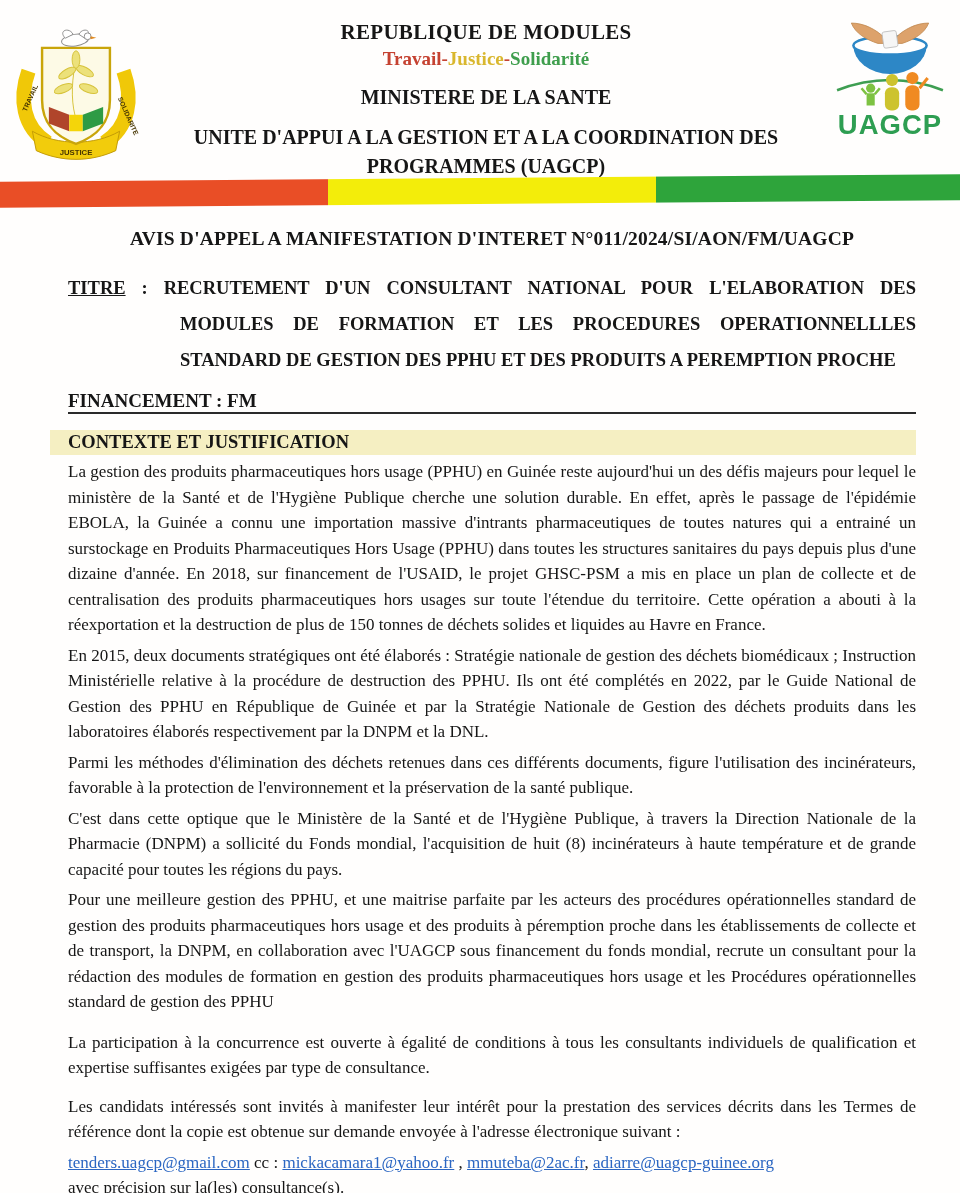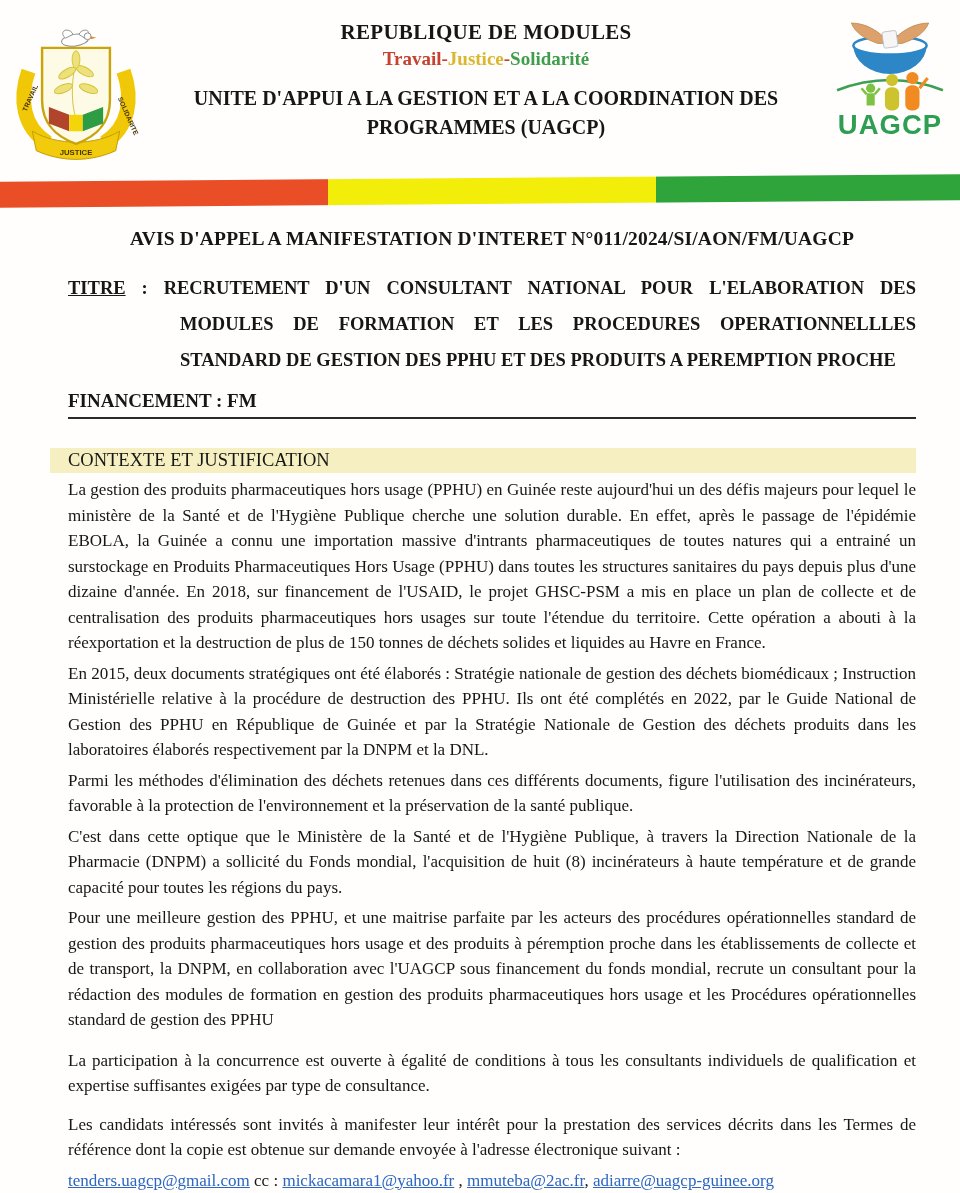--- a/index.html
+++ b/index.html
@@ -33,23 +33,23 @@
       #f3ed0a 34.5%, #f3ed0a 68%,
       #2ea43b 68%, #2ea43b 100%);
   }
 
   
   .content { padding: 24px 44px 0 68px; }
   .avis-title { text-align: center; font-size: 19.5px; font-weight: bold; margin: 0 0 20px 0; letter-spacing: .2px; }
   .titre { font-size: 18.5px; font-weight: bold; text-align: justify; line-height: 36px;
            padding-left: 112px; text-indent: -112px; margin: 0 0 12px 0; }
   .titre-label { text-decoration: underline; }
-  .financement { font-size: 19px; font-weight: bold; margin: 0; padding-bottom: 5px;
+  .financement { font-size: 19px; font-weight: bold; margin: 0; 
                  border-bottom: 2px solid #2a2a2a; }
-  .context-heading { font-size: 18.5px; font-weight: normal; margin: 29px 0 4px 0;
+  .context-heading { font-size: 18.5px; font-weight: bold; margin: 16px 0 4px 0;
                      background: #f5efc2; padding: 2px 4px 2px 6px; margin-left: -18px; padding-left: 18px; }
   .body-para { font-size: 17px; line-height: 25.5px; text-align: justify; margin: 0 0 5px 0; }
   #context-paragraphs .body-para:nth-child(6) { margin-top: 15px; }
   .closing-intro { margin-top: 13px; }
   .email-line { margin-bottom: 0; }
   .email-link { color: #2b66c2; text-decoration: underline; }
   .precision .underline { text-decoration: underline; }
 
   
   svg text { font-family: "Liberation Sans", sans-serif; }
@@ -96,20 +96,21 @@
         <text x="65" y="142" font-size="8" font-weight="bold" fill="#473500" text-anchor="middle">JUSTICE</text>
         <text x="108" y="84" font-size="7" font-weight="bold" fill="#473500" transform="rotate(66 108 84)">SOLIDARITE</text>
       </svg>
     </div>
 
     <div class="center-col">
       <div class="republic">REPUBLIQUE DE MODULES</div>
       <div class="motto">
         <span class="motto-red">Travail</span><span class="motto-red">-</span><span class="motto-yellow">Justice</span><span class="motto-red">-</span><span class="motto-green">Solidarité</span>
       </div>
+      <div class="ministry">MINISTERE DE LA SANTE</div>
       <div class="unit">UNITE D'APPUI A LA GESTION ET A LA COORDINATION DES PROGRAMMES (UAGCP)</div>
     </div>
 
     <div class="uagcp-col">
       <svg width="114" height="126" viewBox="0 0 112 122">
 
         <path d="M20,30 a36,28 0 0 0 72,0 Z" fill="#2d87c6"></path>
         <ellipse cx="56" cy="30" rx="36" ry="9" fill="#ffffff" stroke="#2d87c6" stroke-width="2.5"></ellipse>
 
         <g fill="#dda26b" stroke="#c08950" stroke-width="0.8">

